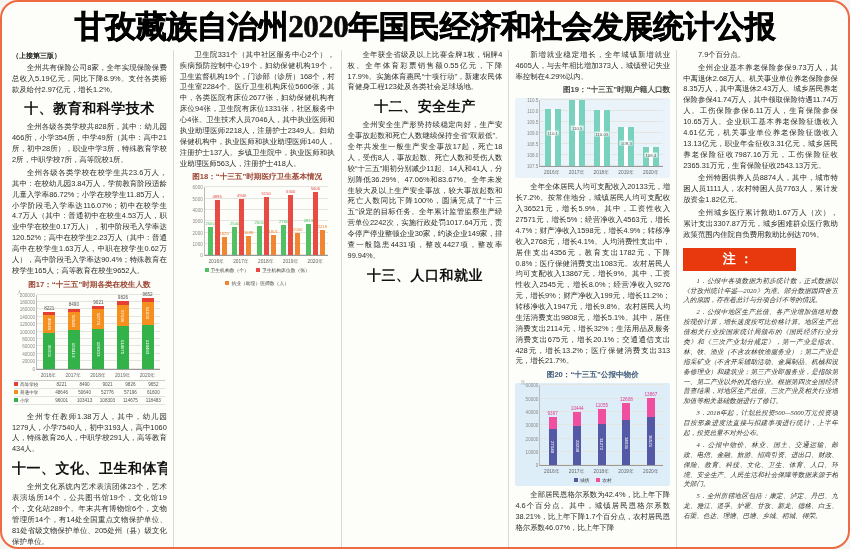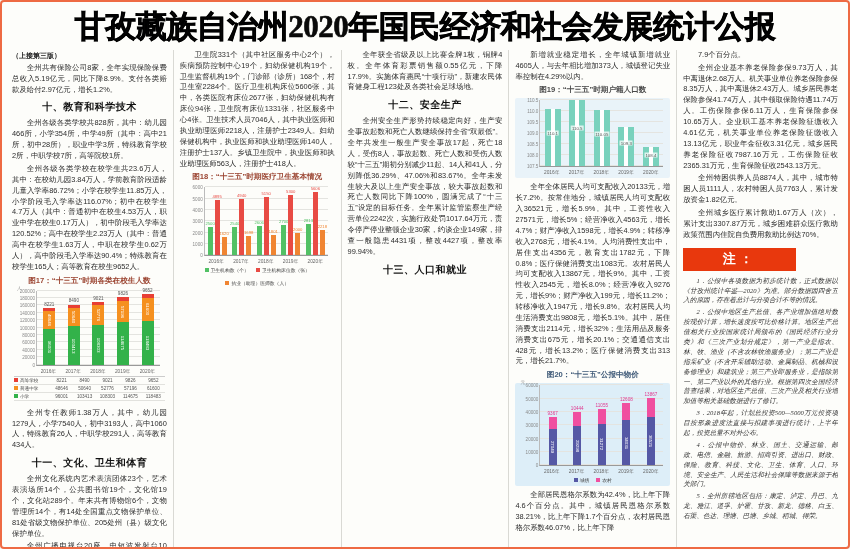--- a/index.html
+++ b/index.html
@@ -1,33 +1,33 @@
 <!DOCTYPE html>
 <html><head>
 <meta charset="utf-8">
 <style>
   html,body{margin:0;padding:0;background:#f5f5f2;}
   .page{
     width:850px;height:549px;box-sizing:border-box;position:relative;
-    background:#fdfdfa;border:2px solid #ee6a43;border-radius:4px;
+    background:#fdfdfa;border:2px solid #ee6a43;border-radius:18px;
     padding:4px 10px 6px;overflow:hidden;
     font-family:"Liberation Sans","DejaVu Sans",sans-serif;color:#222;
   }
   .masthead{
     text-align:center;font-family:"Liberation Serif","DejaVu Serif",serif;
     font-weight:900;font-size:31px;line-height:1.25;color:#0a0a0a;
     letter-spacing:-0.5px;-webkit-text-stroke:0.6px #000;
     margin:2px 0 3px;white-space:nowrap;
   }
   .cols{display:flex;height:500px;}
   .col{flex:1;overflow:hidden;min-width:0;}
   .col+.col{border-left:1px solid #d9d9d4;margin-left:6px;padding-left:6px;}
   .cont{font-size:7px;font-weight:bold;margin:1px 0 2px;}
   .p{font-size:7.4px;line-height:1.47;text-align:justify;text-indent:2em;margin:0 0 2px;color:#2b2b2b;}
-  .h{font-size:10px;font-weight:bold;text-align:center;margin:5px 0 4px;color:#111;letter-spacing:.5px;white-space:nowrap;}
+  .h{font-size:14px;font-weight:bold;text-align:center;margin:5px 0 4px;color:#111;letter-spacing:.5px;white-space:nowrap;}
   
   .chart{margin:3px 0 4px;}
   .c-title{font-size:7.6px;font-weight:bold;text-align:center;margin:2px 0 3px;white-space:nowrap;}
   .c-panel{padding:2px 2px 3px;border-radius:2px;}
   .c-plot{position:relative;margin-left:22px;margin-right:5px;border-left:1px solid #bbb;border-bottom:1px solid #999;}
   .c-grid{position:absolute;left:0;right:0;height:0;border-top:1px solid #e4e4e0;}
   .c-ylab{position:absolute;right:100%;transform:translateY(-50%);font-size:4.6px;color:#8a8a8a;padding-right:2px;white-space:nowrap;}
   .c-unit{position:absolute;left:-20px;bottom:100%;font-size:4.6px;color:#8a8a8a;}
   .c-bars{position:absolute;left:0;right:0;top:0;bottom:0;display:flex;align-items:flex-end;}
   .c-grp{flex:1;display:flex;justify-content:center;align-items:flex-end;gap:2px;height:100%;position:relative;}
@@ -315,21 +315,21 @@
     <div class="col">
       <p class="p">全年获全省级及以上比赛金牌1枚，铜牌4枚。全年体育彩票销售额0.55亿元，下降17.9%。实施体育惠民“十项行动”，新建农民体育健身工程123处及各类社会足球场地。</p>
       <div class="h">十二、安全生产</div>
       <p class="p">全州安全生产形势持续稳定向好，生产安全事故起数和死亡人数继续保持全省“双最低”。全年共发生一般生产安全事故17起，死亡18人，受伤8人，事故起数、死亡人数和受伤人数较“十三五”期初分别减少11起、14人和41人，分别降低36.29%、47.06%和83.67%。全年未发生较大及以上生产安全事故，较大事故起数和死亡人数同比下降100%，圆满完成了“十三五”设定的目标任务。全年累计监管监察生产经营单位2242次，实施行政处罚1017.64万元，责令停产停业整顿企业30家，约谈企业149家，排查一般隐患4431项，整改4427项，整改率99.94%。</p>
       <div class="h">十三、人口和就业</div>
     </div>
 
     <div class="col">
       <p class="p">新增就业稳定增长，全年城镇新增就业4605人，与去年相比增加373人，城镇登记失业率控制在4.29%以内。</p>
       <div class="chart">
-          <div class="c-title" style="color: rgb(74, 74, 74);">图19：“十三五”时期户籍人口数</div>
+          <div class="c-title" style="color: rgb(74, 74, 74); text-align: right;">图19：“十三五”时期户籍人口数</div>
           <div class="c-panel" style="background: rgb(233, 243, 249);">
             <div class="c-plot" style="height: 66px;">
               <div class="c-grid" style="bottom: 0%;">
                 <span class="c-ylab">107.5</span>
               </div>
               <div class="c-grid" style="bottom: 16.6667%;">
                 <span class="c-ylab">108.0</span>
               </div>
               <div class="c-grid" style="bottom: 33.3333%;">
                 <span class="c-ylab">108.5</span>

